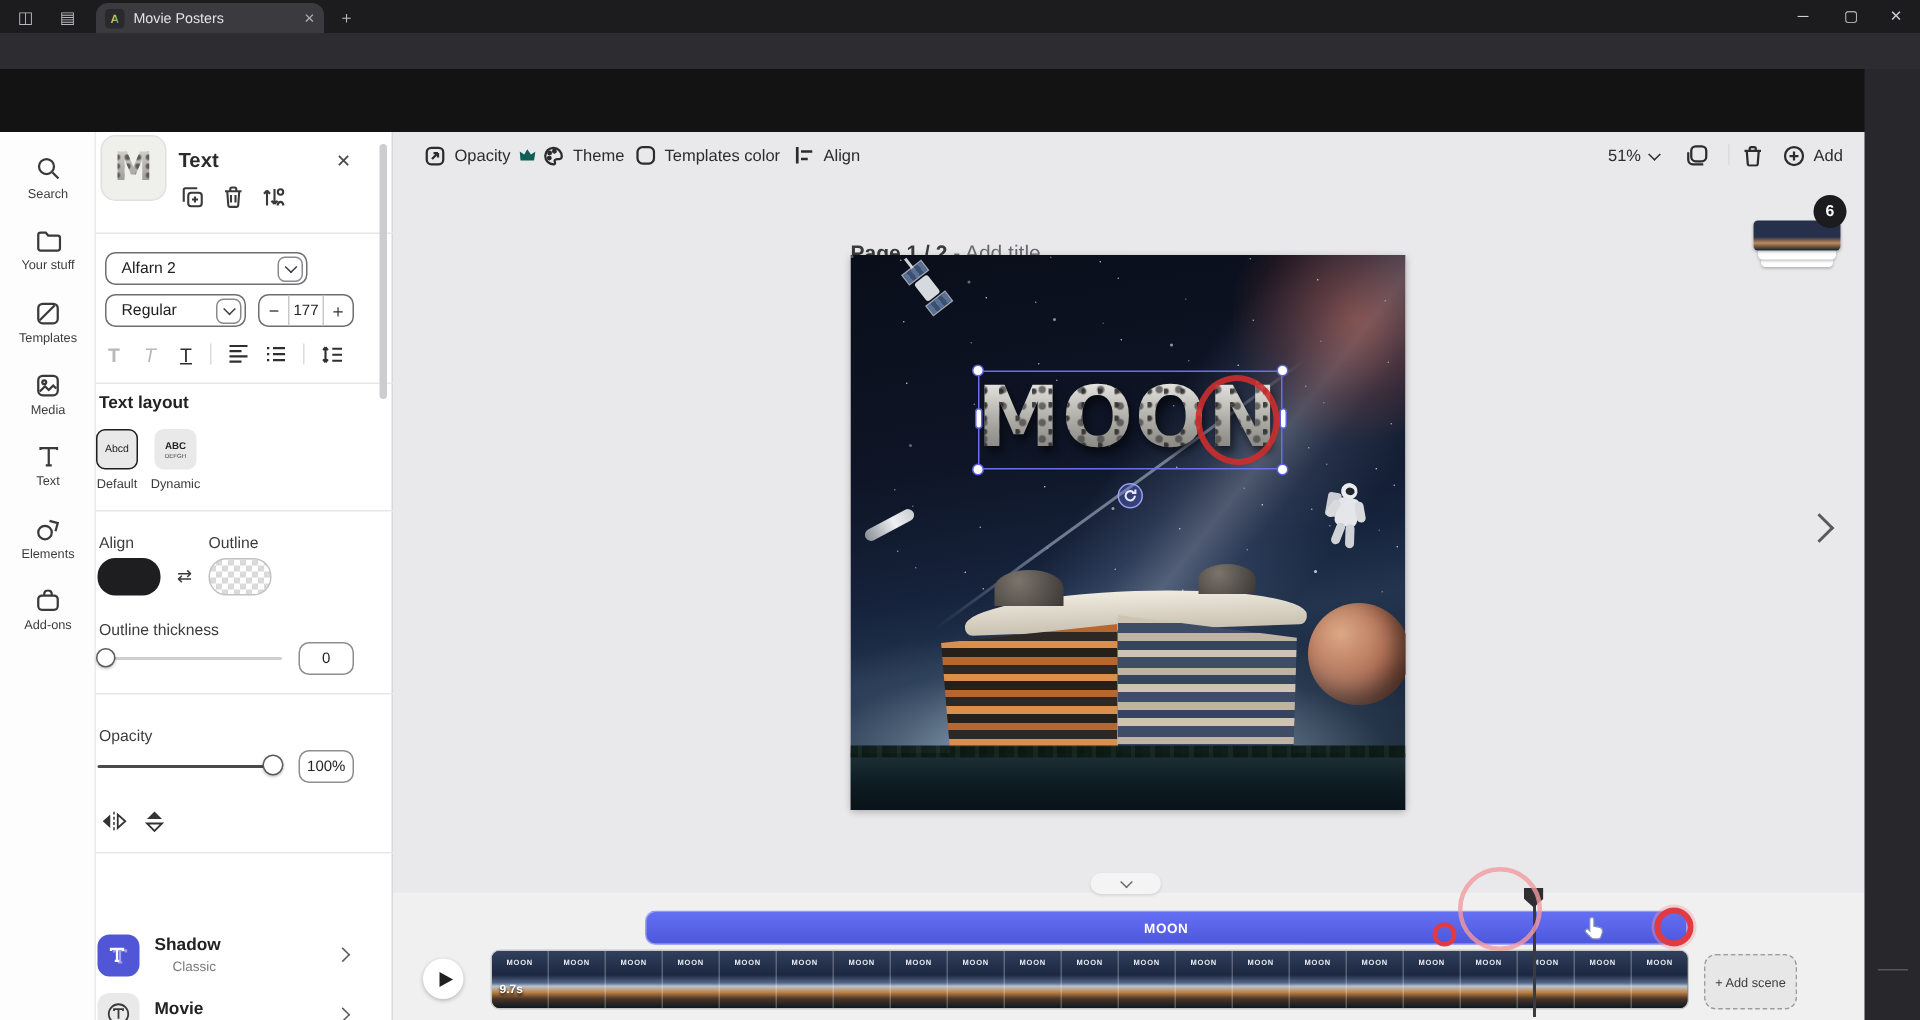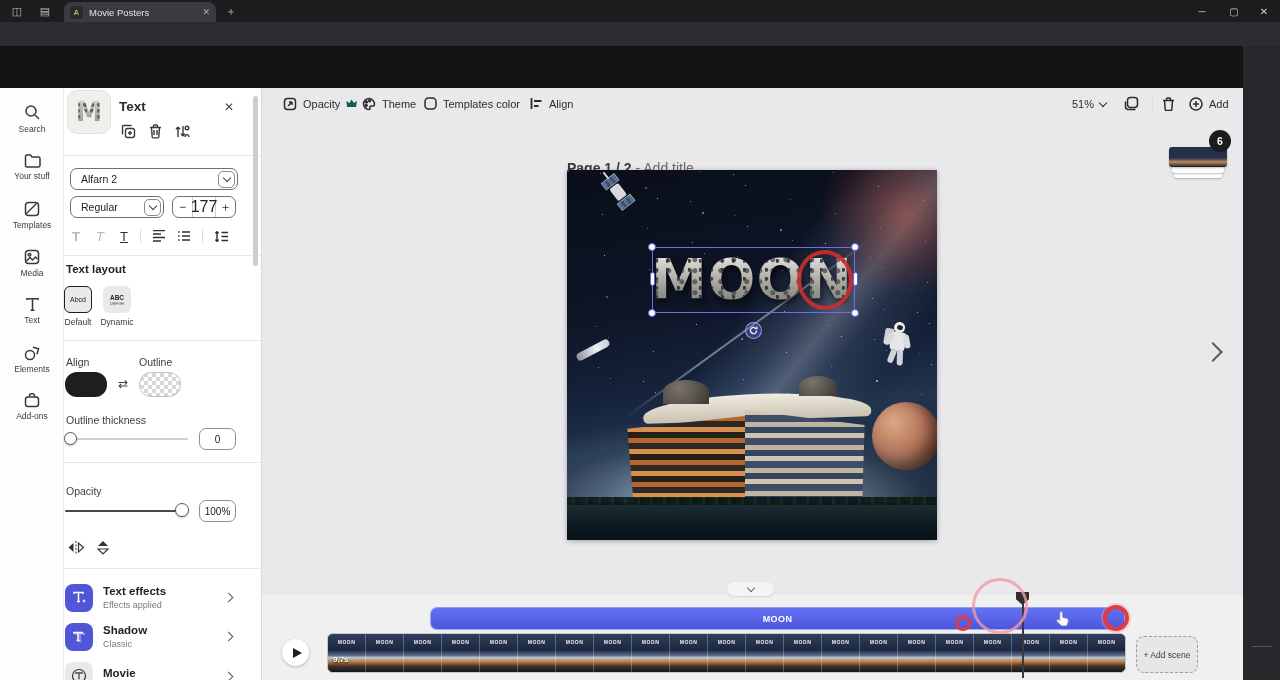--- a/index.html
+++ b/index.html
@@ -61,21 +61,21 @@
   .pclose{left:221px;top:99px;width:16px;height:16px;color:#4a4a4c;font-size:12px}
   .pic{top:123px;width:17px;height:17px}
   .pic svg{stroke:#3a3a3c;fill:none;stroke-width:1.4}
   .pdiv{left:64px;width:198px;height:1px;background:#e8e8e8}
   .dd{border:1px solid #6f6f72;border-radius:7px;background:#fff;display:flex;align-items:center}
   .dd .txt{font-size:10.5px;color:#222;padding-left:10px;flex:1}
   .ddbox{width:17px;height:17px;border:1px solid #8a8a8e;border-radius:5px;margin-right:2px;display:flex;align-items:center;justify-content:center}
   .cdn{width:6px;height:6px;border-right:1.4px solid #3c3c3e;border-bottom:1.4px solid #3c3c3e;transform:rotate(45deg);margin-top:-2px}
   .stepper{left:172px;top:196px;width:64px;height:22px;border:1px solid #6f6f72;border-radius:7px;display:flex;background:#fff}
   .stepper .sb{width:20px;display:flex;align-items:center;justify-content:center;font-size:12px;color:#2e2e30}
-  .stepper .sv{width:24px;border-left:1px solid #c9c9cc;border-right:1px solid #c9c9cc;display:flex;align-items:center;justify-content:center;font-size:16px;color:#222}
+  .stepper .sv{width:24px;border-left:1px solid #c9c9cc;border-right:1px solid #c9c9cc;display:flex;align-items:center;justify-content:center;font-size:10px;color:#222}
   .fmt{top:228px;height:16px;display:flex;align-items:center;justify-content:center}
   .sep{background:#dcdcde;width:1px;height:14px}
   .shead{font-size:11.5px;font-weight:bold;color:#222}
   .laybtn{top:286px;width:28px;height:27px;border-radius:6px;background:#e9e9ea;display:flex;flex-direction:column;align-items:center;justify-content:center}
   .laybtn.sel{border:1.8px solid #1f1f21}
   .laylbl{top:317px;font-size:8.5px;color:#3a3a3c;width:40px;text-align:center}
   .swatch{top:372px;width:42px;height:25px;border-radius:12px}
   .chk{background:#fff;background-image:linear-gradient(45deg,#d8d8d8 25%,transparent 25%,transparent 75%,#d8d8d8 75%),linear-gradient(45deg,#d8d8d8 25%,transparent 25%,transparent 75%,#d8d8d8 75%);background-size:8px 8px;background-position:0 0,4px 4px;border:1px solid #c2c2c4}
   .slider{height:2px;background:#cfcfd1;border-radius:1px}
   .sthumb{width:13px;height:13px;border-radius:50%;background:#fff;border:1.8px solid #5a5a5c;box-shadow:0 1px 2px rgba(0,0,0,.25)}
@@ -288,21 +288,21 @@
   </div>
   <div class="abs ic pic" style="left:173px">
     <svg width="16" height="15" viewBox="0 0 16 15">
         <path d="M4 13V3M4 3L2 5.2M4 3l2 2.2M9 2v10M9 12l-2-2.2M9 12l2-2.2"></path>
         <circle cx="13" cy="4" r="1.8"></circle>
         <path d="M11 13c.3-1.6 1-2.4 2-2.4s1.7.8 2 2.4"></path>
       </svg>
   </div>
   <div class="abs pdiv" style="top:155px"></div>
 
-  <div class="abs dd" style="left:70px;top:168px;width:168px;height:22px">
+  <div class="abs dd" style="left:70px;top:168px;width:135px;height:22px">
     <span class="txt">Alfarn 2</span>
     <span class="ddbox">
         <span class="cdn"></span>
       </span>
   </div>
   <div class="abs dd" style="left:70px;top:196px;width:94px;height:22px">
     <span class="txt">Regular</span>
     <span class="ddbox">
         <span class="cdn"></span>
       </span>
@@ -372,40 +372,29 @@
       </svg>
   </div>
   <div class="abs ic" style="left:94px;top:539px;width:18px;height:16px">
     <svg width="14" height="15" viewBox="0 0 14 15">
         <path d="M2 6h10L7 1z" fill="#333"></path>
         <path d="M2 9h10l-5 5z" fill="none" stroke="#333" stroke-width="1.2"></path>
       </svg>
   </div>
   <div class="abs pdiv" style="top:568px"></div>
 
-  <div class="abs" style="left:64px;top:583px;width:190px;height:32px">
-    <div class="erow-ic purp" style="position:absolute;left:1px;top:1px">
-      <svg width="15" height="15" viewBox="0 0 15 15">
-          <path d="M2 3V1.5h9V3M6.5 1.5v9M5 10.5h3" stroke="#fff" stroke-width="1.5" fill="none"></path>
-          <path d="M12 8l.6 1.6L14.2 10l-1.6.6L12 12.2l-.6-1.6L9.8 10l1.6-.4z" fill="#fff"></path>
-        </svg>
-    </div>
-    <div class="erow-t" style="position:absolute;left:39px;top:2px">Text effects</div>
-    <div class="erow-s" style="position:absolute;left:39px;top:17px">Effects applied</div>
-    <div class="chevr" style="position:absolute;right:22px;top:11px"></div>
-  </div>
   <div class="abs" style="left:64px;top:622px;width:190px;height:32px">
     <div class="erow-ic purp" style="position:absolute;left:1px;top:1px">
       <svg width="15" height="15" viewBox="0 0 15 15">
           <path d="M4 5V3.5h8V5M8 3.5v8M6.5 11.5h3" stroke="rgba(255,255,255,.45)" stroke-width="1.5" fill="none"></path>
           <path d="M2 4V2.5h8V4M6 2.5v8M4.5 10.5h3" stroke="#fff" stroke-width="1.5" fill="none"></path>
         </svg>
     </div>
     <div class="erow-t" style="position:absolute;left:39px;top:2px">Shadow</div>
-    <div class="erow-s" style="position:absolute;left:39px;top:17px">Classic</div>
+    <div class="erow-s" style="position:absolute;left:51px;top:17px">Classic</div>
     <div class="chevr" style="position:absolute;right:22px;top:11px"></div>
   </div>
   <div class="abs" style="left:64px;top:661px;width:190px;height:30px">
     <div class="erow-ic" style="position:absolute;left:1px;top:1px;background:#e9e9ea">
       <svg width="16" height="16" viewBox="0 0 16 16">
           <circle cx="8" cy="8" r="6.5" fill="none" stroke="#3a3a3c" stroke-width="1.2"></circle>
           <path d="M5 6V4.8h6V6M8 4.8v6.4" stroke="#3a3a3c" stroke-width="1.2" fill="none"></path>
         </svg>
     </div>
     <div class="erow-t" style="position:absolute;left:39px;top:6px">Movie</div>

